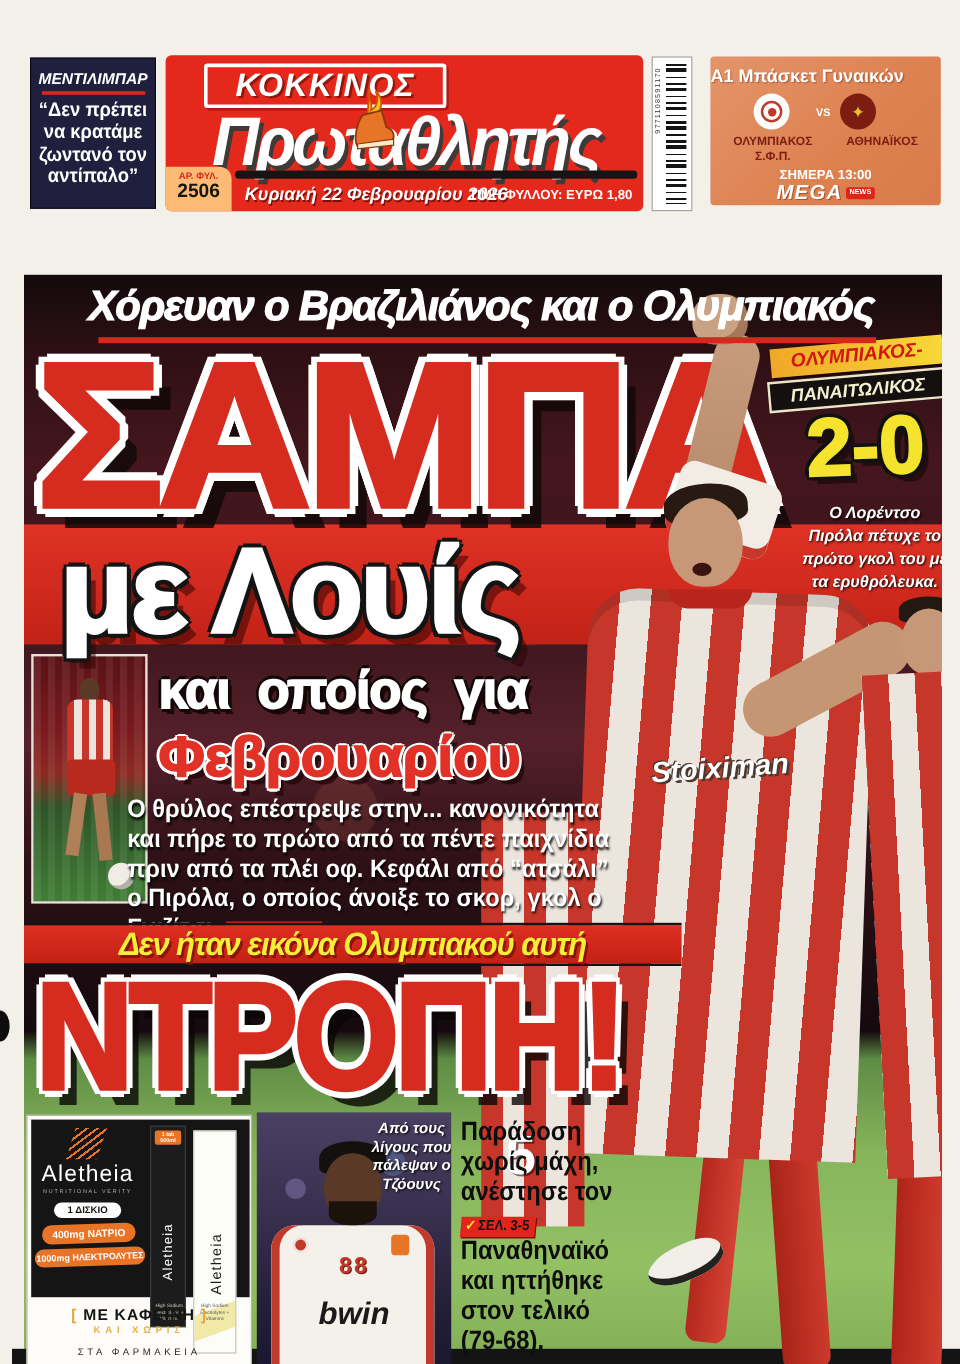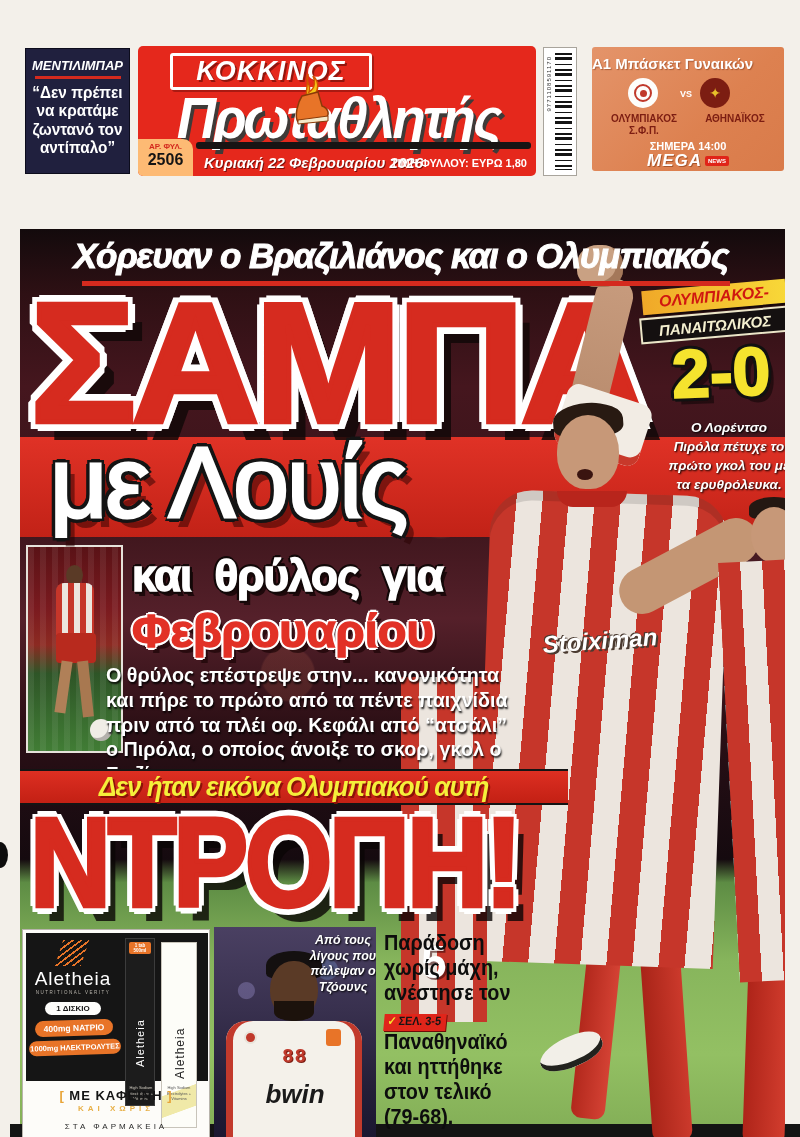--- a/index.html
+++ b/index.html
@@ -79,21 +79,21 @@
   .kicker-rule { position:absolute; top:52px; left:62px; width:648px; height:5px; background:#d42a1e; z-index:6; }
 
   .samba { position:absolute; top:48px; left:10px; z-index:2; font-weight:bold; font-size:150px; line-height:1;
     color:#d62b1f; -webkit-text-stroke:4px #d62b1f; letter-spacing:-4px;
     transform:scale(1.18,1.14); transform-origin:left top;
     text-shadow:-6px -6px 0 #fff,6px -6px 0 #fff,-6px 6px 0 #fff,6px 6px 0 #fff,
       -8px 0 0 #fff,8px 0 0 #fff,0 -8px 0 #fff,0 8px 0 #fff,14px 16px 0 rgba(18,8,8,.85); }
 
   .red-band { position:absolute; top:208px; left:0; width:100%; height:100px; z-index:1;
     background:linear-gradient(180deg,#e03226,#c22217); }
-  .me-louis { position:absolute; top:196px; left:30px; z-index:4; font-weight:normal; font-size:100px;
+  .me-louis { position:absolute; top:207px; left:30px; z-index:4; font-weight:bold; font-size:100px;
     color:#fff; -webkit-text-stroke:3px #fff; letter-spacing:-2px;
     text-shadow:-5px 0 0 #141414,5px 0 0 #141414,0 -5px 0 #141414,0 5px 0 #141414,
       -4px -4px 0 #141414,4px 4px 0 #141414,-4px 4px 0 #141414,4px -4px 0 #141414,
       9px 10px 0 rgba(40,0,0,.5); }
 
   .tag-top { position:absolute; left:622px; top:56px; width:144px; height:24px; z-index:5;
     background:linear-gradient(90deg,#f0a828,#f8d838); color:#d01810; font-weight:bold; font-style:italic;
     font-size:16px; display:flex; align-items:center; justify-content:center; transform:rotate(-5deg);
     box-shadow:2px 2px 0 rgba(0,0,0,.55); }
   .tag-bottom { position:absolute; left:620px; top:83px; width:150px; height:26px; z-index:5;
@@ -302,21 +302,21 @@
           <div class="dot"></div>
         </div>
     </div>
     <div class="bb-vs">VS</div>
     <div class="bb-logo-away">✦</div>
     <div class="bb-team bb-home">
       <div>ΟΛΥΜΠΙΑΚΟΣ</div>
       <div>Σ.Φ.Π.</div>
     </div>
     <div class="bb-team bb-away">ΑΘΗΝΑΪΚΟΣ</div>
-    <div class="bb-time">ΣΗΜΕΡΑ 14:00</div>
+    <div class="bb-time">ΣΗΜΕΡΑ 13:00</div>
     <div class="bb-mega">
       <span class="mega-word">MEGA</span>
       <span class="mega-tag">NEWS</span>
     </div>
   </div>
 
   <div class="abs poster">
 
     <div class="kicker">Χόρευαν ο Βραζιλιάνος και ο Ολυμπιακός</div>
     <div class="kicker-rule"></div>
@@ -356,21 +356,21 @@
 
     <div class="inset-photo">
       <div class="mini-head"></div>
       <div class="mini-torso"></div>
       <div class="mini-shorts"></div>
       <div class="mini-leg1"></div>
       <div class="mini-leg2"></div>
       <div class="mini-ball"></div>
     </div>
 
-    <div class="line3">και θρύλος για</div>
+    <div class="line3">και οποίος για</div>
     <div class="line4">Φεβρουαρίου</div>
 
     <div class="body-text">
       <span>Ο θρύλος επέστρεψε στην... κανονικότητα και πήρε το πρώτο από τα πέντε παιχνίδια πριν από τα πλέι οφ. Κεφάλι από “ατσάλι” ο Πιρόλα, ο οποίος άνοιξε το σκορ, γκολ ο Γιαζίτσι.</span>
       <span class="pages-badge">
         <span class="badge-check">✓</span><span>ΣΕΛ. 10, 14</span>
       </span>
     </div>
 
     <div class="shame-strip">

